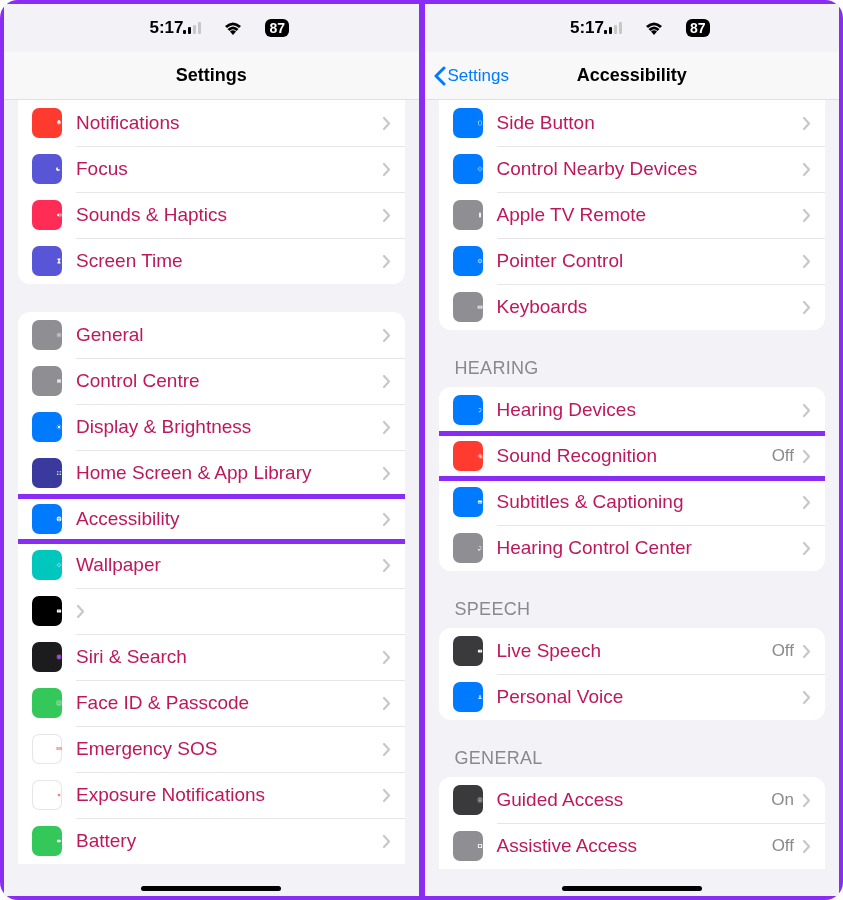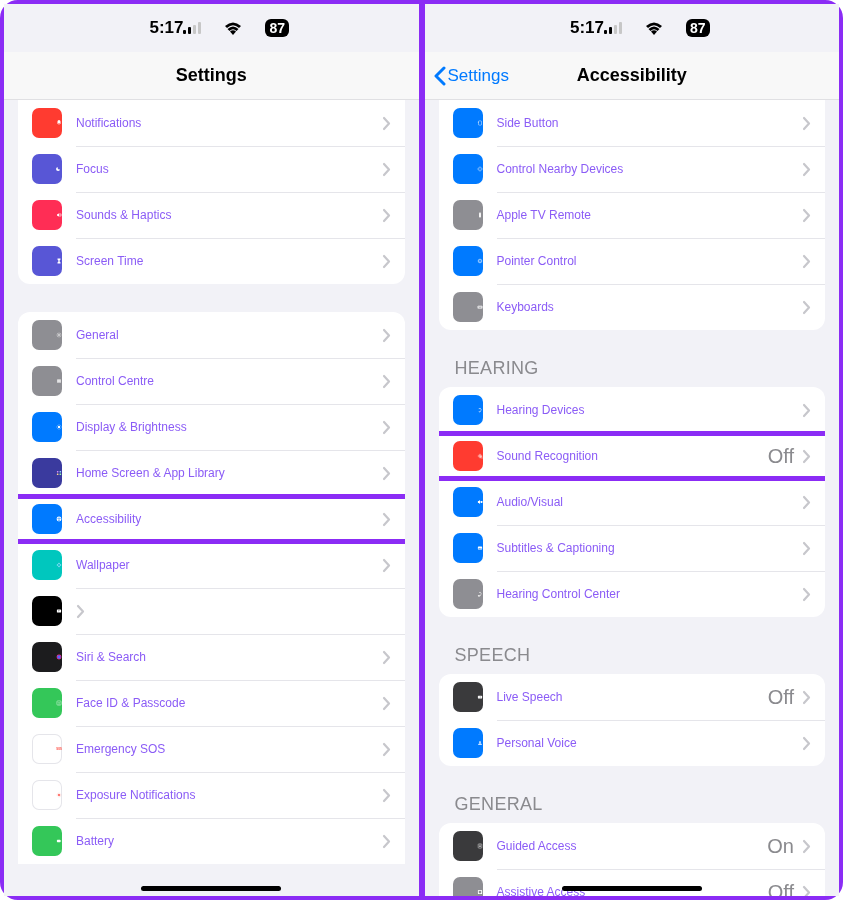--- a/index.html
+++ b/index.html
@@ -129,25 +129,25 @@
     align-items: center;
     justify-content: center;
     flex-shrink: 0;
     margin-right: 14px;
     color: #fff;
     padding-left: 24px;
   }
   .icon-box svg { display: block; }
   .row-label {
     flex: 1;
-    font-size: 12px;
-    color: #8b5cf6;
+    font-size: 19px;
+    color: #be185d;
   }
   .row-value {
-    font-size: 20px;
+    font-size: 17px;
     color: #8a8a8e;
     margin-right: 8px;
   }
   .chev {
     color: #c7c7cc;
     flex-shrink: 0;
   }
   .highlight {
     position: absolute;
     border: 5px solid #8b2cf5;
@@ -523,32 +523,20 @@
             <span class="row-label">Sound Recognition</span>
             <span class="row-value">Off</span>
             <svg class="chev" width="9" height="15" viewBox="0 0 9 15">
               <path d="M2 2l5 5.5L2 13" stroke="#c7c7cc" stroke-width="2.2" fill="none" stroke-linecap="round" stroke-linejoin="round"></path>
             </svg>
             <div class="highlight" style="inset: -2px -16px;"></div>
           </div>
           <div class="row">
             <div class="icon-box" style="background:#007aff;">
               <svg width="20" height="20" viewBox="0 0 20 20">
-                <path d="M3 7h3l4-4v14l-4-4H3z" fill="#fff"></path>
-                <rect x="12" y="7" width="6" height="6" rx="1" fill="#fff"></rect>
-              </svg>
-            </div>
-            <span class="row-label">Audio/Visual</span>
-            <svg class="chev" width="9" height="15" viewBox="0 0 9 15">
-              <path d="M2 2l5 5.5L2 13" stroke="#c7c7cc" stroke-width="2.2" fill="none" stroke-linecap="round" stroke-linejoin="round"></path>
-            </svg>
-          </div>
-          <div class="row">
-            <div class="icon-box" style="background:#007aff;">
-              <svg width="20" height="20" viewBox="0 0 20 20">
                 <rect x="3" y="5" width="14" height="10" rx="2" fill="#fff"></rect>
                 <rect x="5" y="11" width="5" height="2" fill="#007aff"></rect>
                 <rect x="11" y="11" width="4" height="2" fill="#007aff"></rect>
               </svg>
             </div>
             <span class="row-label">Subtitles &amp; Captioning</span>
             <svg class="chev" width="9" height="15" viewBox="0 0 9 15">
               <path d="M2 2l5 5.5L2 13" stroke="#c7c7cc" stroke-width="2.2" fill="none" stroke-linecap="round" stroke-linejoin="round"></path>
             </svg>
           </div>

